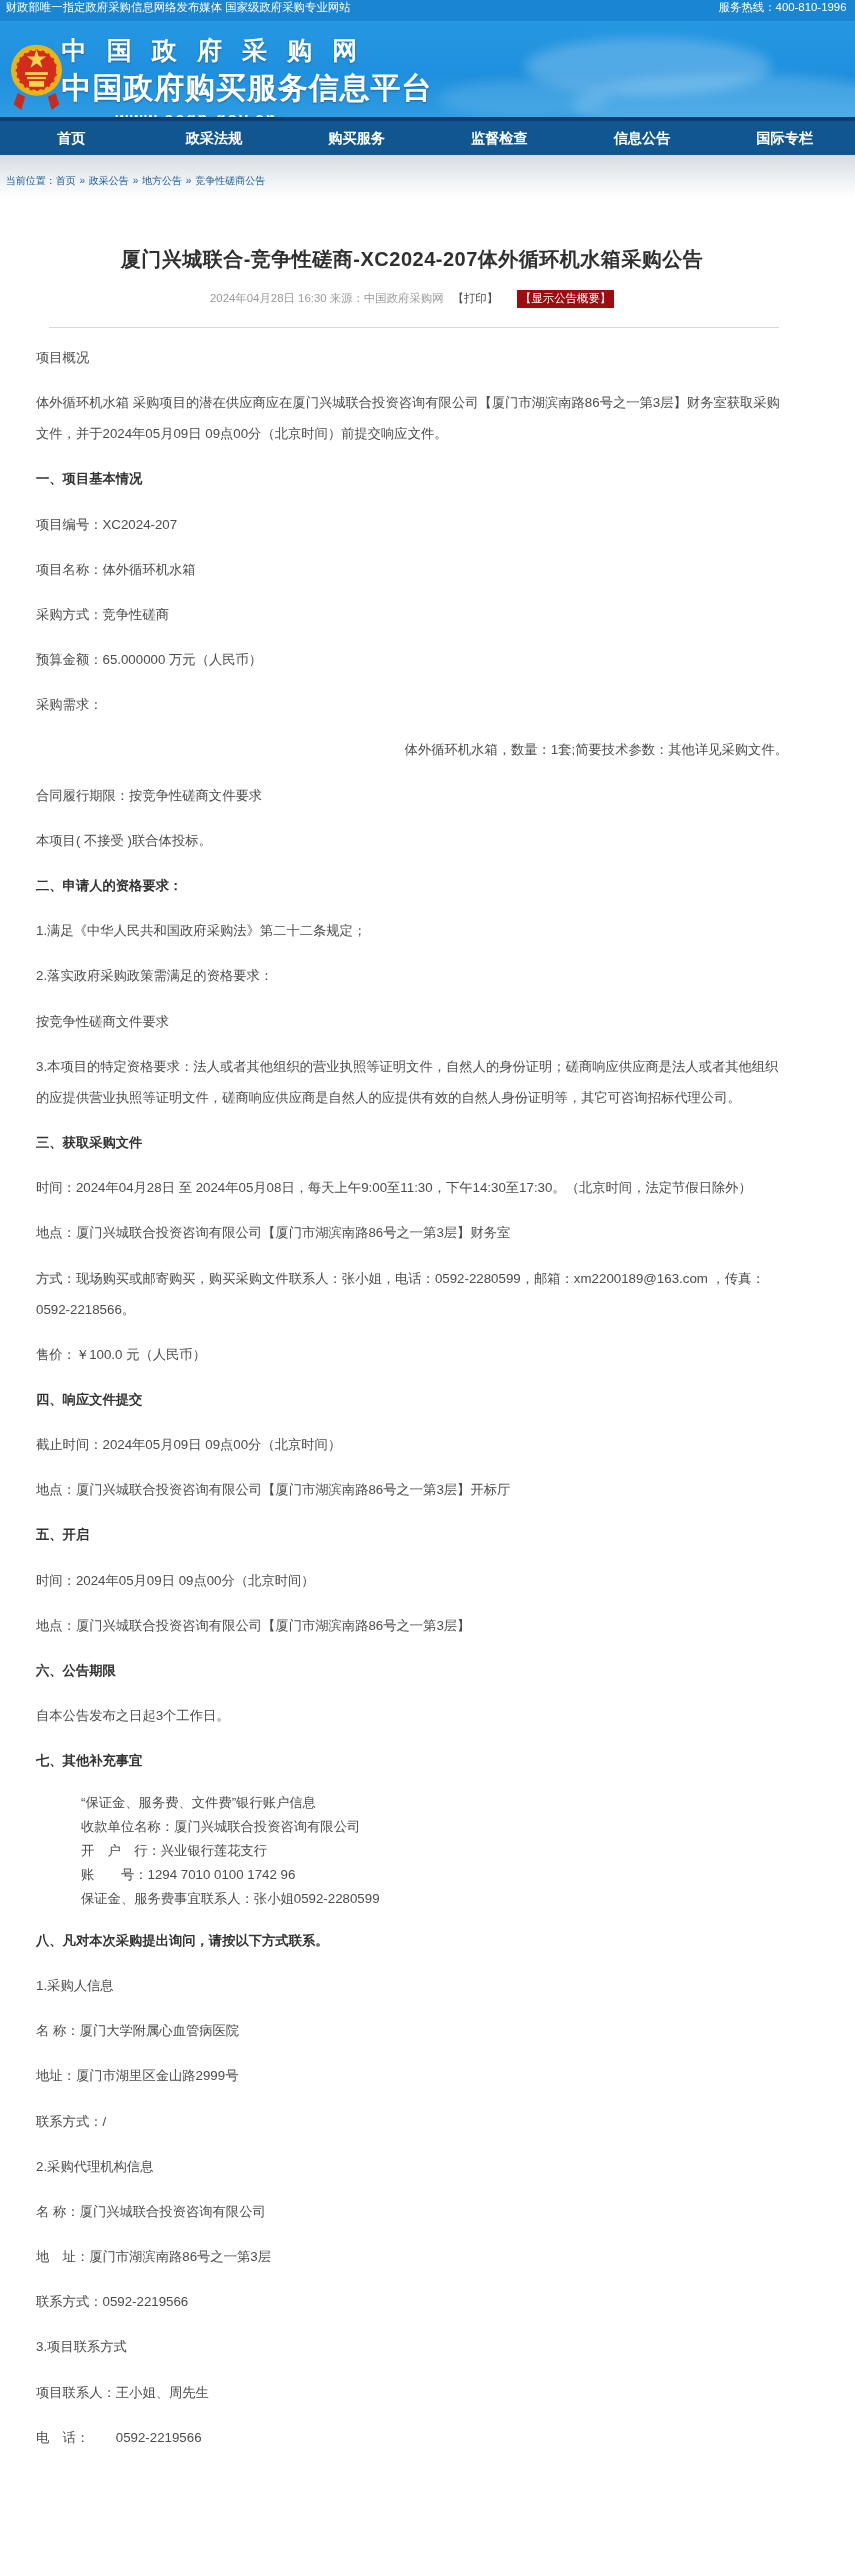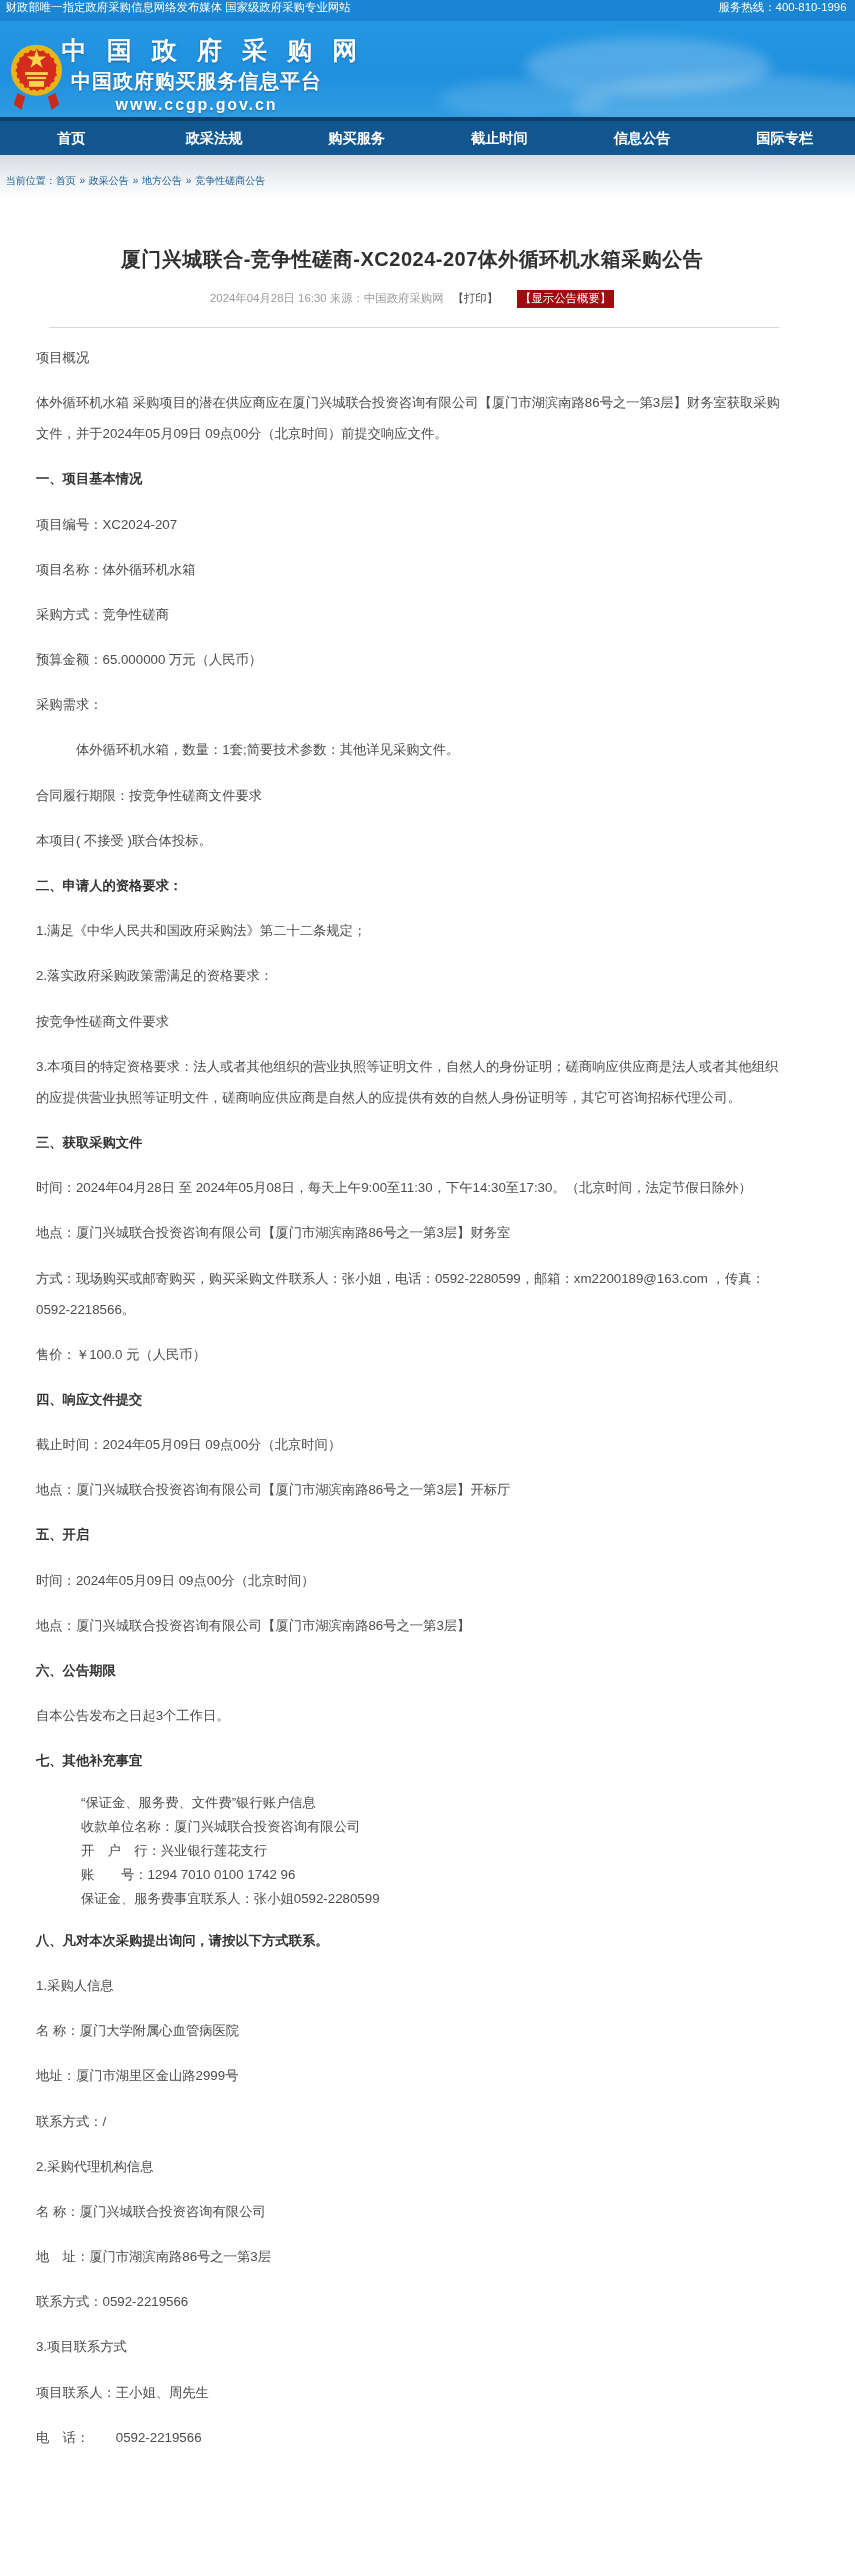--- a/index.html
+++ b/index.html
@@ -16,21 +16,21 @@
             border-bottom:4.7px solid #0d3e6e; }
   .cloud { position:absolute; border-radius:50%; filter:blur(5.7px); background:rgba(255,255,255,0.22); }
   .cloud.c1 { width:246px; height:57px; right:85px; top:17px; }
   .cloud.c2 { width:322px; height:66px; right:-38px; top:52px; background:rgba(255,255,255,0.16); }
   .cloud.c3 { width:171px; height:38px; right:246px; top:59px; background:rgba(255,255,255,0.12); }
   .logo-wrap { position:absolute; left:9.5px; top:13.3px; width:313px; cursor:pointer; }
   .emblem { position:absolute; left:0; top:3.8px; }
   .brand { margin-left:52px; color:#ffffff; text-align:center; width:270px;
            text-shadow:0 0.9px 1.9px rgba(10,60,110,.55); }
   .brand .l1 { font-size:25px; font-weight:bold; letter-spacing:6.6px; white-space:nowrap; }
-  .brand .l2 { font-size:20px; font-weight:bold; letter-spacing:0.9px; white-space:nowrap; margin-top:0.9px; }
+  .brand .l2 { font-size:30px; font-weight:bold; letter-spacing:0.9px; white-space:nowrap; margin-top:0.9px; }
   .brand .l3 { font-size:16px; font-weight:bold; letter-spacing:1.9px; margin-top:0.9px; }
 
   
   .navbar { height:34px; background:#11568e; display:flex; }
   .nav-item { flex:1; display:flex; align-items:center; justify-content:center;
               color:#ffffff; font-size:14.2px; font-weight:bold; cursor:pointer; }
 
   
   .crumb-band { height:44px; background:linear-gradient(180deg,#d7dce1 0%,#eef1f4 55%,#ffffff 100%);
                 padding:19px 0 0 5.7px; font-size:10px; color:#1d5d93; }
@@ -44,21 +44,21 @@
   .art-meta { margin-top:17px; text-align:center; font-size:11.4px; color:#9a9a9a; }
   .art-meta .src { color:#9a9a9a; }
   .art-meta .print { color:#4d4d4d; margin-left:5.7px; cursor:pointer;text-align:center; }
   .badge { display:inline-block; margin-left:16px; background:#9e0b10; color:#ffffff;
            padding:0.9px 2.8px 1.9px; cursor:pointer; }
   .rule { border:none; border-top:0.9px solid #d9d9d9; margin:19px 9.5px 0 13.3px; }
 
   .body-text { margin-top:6px; font-size:13.3px; }
   .body-text p { line-height:31px; margin:14.2px 0; }
   .body-text p.h { font-weight:bold; color:#333333; }
-  .body-text p.indent { padding-left:40px; }
+  .body-text p.indent { padding-left:40px;text-align:right; }
   .bank-block { margin:14.2px 0; }
   .bank-block p { line-height:24px; margin:0; padding-left:45px; }
 </style>
 </head>
 <body>
 
 <div class="topbar">
   <span>财政部唯一指定政府采购信息网络发布媒体 国家级政府采购专业网站</span>
   <span>服务热线：400-810-1996</span>
 </div>
@@ -86,21 +86,21 @@
       <div class="l2">中国政府购买服务信息平台</div>
       <div class="l3">www.ccgp.gov.cn</div>
     </div>
   </div>
 </div>
 
 <div class="navbar" id="navbar">
     <div class="nav-item">首页</div>
     <div class="nav-item">政采法规</div>
     <div class="nav-item">购买服务</div>
-    <div class="nav-item">截止时间</div>
+    <div class="nav-item">监督检查</div>
     <div class="nav-item">信息公告</div>
     <div class="nav-item">国际专栏</div>
   </div>
 
 <div class="crumb-band">
   <span>当前位置：</span><span id="crumbs"><a>首页</a><span class="crumb-sep">»</span><a>政采公告</a><span class="crumb-sep">»</span><a>地方公告</a><span class="crumb-sep">»</span><a>竞争性磋商公告</a></span>
 </div>
 
 <div class="article">
   <div class="art-title">厦门兴城联合-竞争性磋商-XC2024-207体外循环机水箱采购公告</div>

